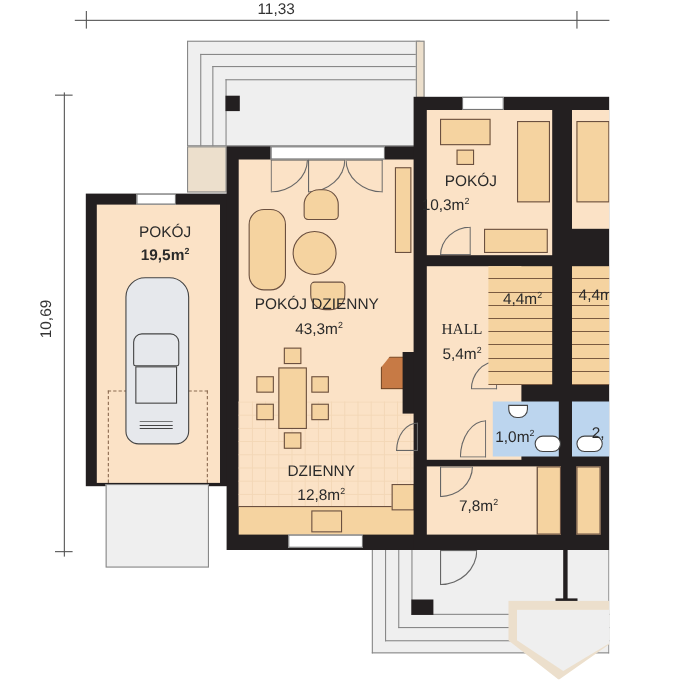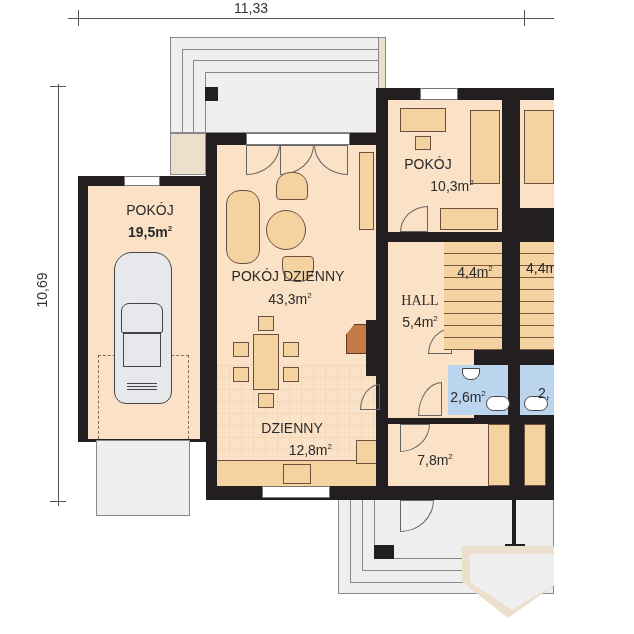--- a/index.html
+++ b/index.html
@@ -74,33 +74,33 @@
 <div class="furn" style="left:233px;top:342px;width:16px;height:15px;"></div>
 <div class="furn" style="left:233px;top:367px;width:16px;height:15px;"></div>
 <div class="furn" style="left:283px;top:342px;width:16px;height:15px;"></div>
 <div class="furn" style="left:283px;top:367px;width:16px;height:15px;"></div>
 <div class="abs" style="left:346px;top:324px;width:28px;height:30px;background:#c77a45;border:1.3px solid #5a3a20;box-sizing:border-box;clip-path:polygon(30% 0,100% 0,100% 100%,0 100%,0 35%);"></div>
 <div class="wall" style="left:366px;top:320px;width:18px;height:56px;"></div>
 
 <div class="lbl" style="left:218px;top:268px;width:140px;">POKÓJ DZIENNY</div>
 <div class="lbl" style="left:240px;top:287px;width:100px;"><span>43,3m</span><sup>2</sup></div>
 <div class="lbl" style="left:252px;top:420px;width:80px;">DZIENNY</div>
-<div class="lbl" style="left:252px;top:438px;width:80px;text-align:right;"><span>12,8m</span><sup>2</sup></div>
+<div class="lbl" style="left:252px;top:438px;width:80px;"><span>12,8m</span><sup>2</sup></div>
 
 <div class="wall" style="left:376px;top:88px;width:178px;height:412px;"></div>
 
 <div class="floor" style="left:388px;top:100px;width:114px;height:132px;"></div>
 <div class="win" style="left:420px;top:88px;width:38px;height:12px;"></div>
 <div class="furn" style="left:400px;top:108px;width:46px;height:24px;"></div>
 <div class="furn" style="left:415px;top:136px;width:16px;height:14px;"></div>
 <div class="furn" style="left:470px;top:110px;width:30px;height:74px;"></div>
 <div class="furn" style="left:440px;top:208px;width:58px;height:22px;"></div>
 <div class="door" style="left:400px;top:206px;width:28px;height:26px;border-radius:100% 0 0 0;"></div>
 <div class="lbl" style="left:398px;top:156px;width:60px;">POKÓJ</div>
-<div class="lbl" style="left:422px;top:174px;width:60px;"><span>10,3m</span><sup>2</sup></div>
+<div class="lbl" style="left:375px;top:174px;width:60px;"><span>10,3m</span><sup>2</sup></div>
 
 <div class="floor" style="left:520px;top:100px;width:34px;height:108px;"></div>
 <div class="furn" style="left:524px;top:110px;width:30px;height:74px;"></div>
 
 <div class="floor" style="left:388px;top:242px;width:86px;height:176px;"></div>
 <div class="door" style="left:428px;top:328px;width:24px;height:26px;border-radius:100% 0 0 0;"></div>
 <div class="door" style="left:418px;top:382px;width:24px;height:34px;border-radius:100% 0 0 0;"></div>
 <div class="door" style="left:360px;top:384px;width:20px;height:26px;border-radius:100% 0 0 0;"></div>
 <div class="lbl" style="left:390px;top:292px;width:60px;font-family:Liberation Serif, serif;">HALL</div>
 <div class="lbl" style="left:390px;top:310px;width:60px;"><span>5,4m</span><sup>2</sup></div>
@@ -108,21 +108,21 @@
 <div class="stairs" style="left:444px;top:242px;width:58px;height:108px;"></div>
 <div class="stairs" style="left:520px;top:242px;width:34px;height:108px;"></div>
 <div class="lbl" style="left:450px;top:260px;width:50px;"><span>4,4m</span><sup>2</sup></div>
 <div class="lbl" style="left:526px;top:260px;width:28px;text-align:left;overflow:hidden;"><span>4,4m</span></div>
 
 <div class="abs" style="left:448px;top:365px;width:60px;height:50px;background:#bcd5ee;"></div>
 <div class="abs" style="left:520px;top:365px;width:34px;height:50px;background:#bcd5ee;"></div>
 <div class="abs" style="left:462px;top:368px;width:18px;height:12px;background:#fff;border:1.3px solid #444;border-radius:0 0 8px 8px;box-sizing:border-box;"></div>
 <div class="abs" style="left:486px;top:396px;width:24px;height:15px;background:#fff;border:1.3px solid #444;border-radius:8px;box-sizing:border-box;"></div>
 <div class="abs" style="left:524px;top:396px;width:24px;height:15px;background:#fff;border:1.3px solid #444;border-radius:8px;box-sizing:border-box;"></div>
-<div class="lbl" style="left:448px;top:385px;width:40px;"><span>2,6m</span><sup>2</sup></div>
+<div class="lbl" style="left:448px;top:385px;width:40px;"><span>1,0m</span><sup>2</sup></div>
 <div class="lbl" style="left:538px;top:385px;width:16px;text-align:left;overflow:hidden;"><span>2,</span></div>
 
 <div class="floor" style="left:388px;top:424px;width:100px;height:62px;"></div>
 <div class="door" style="left:400px;top:424px;width:30px;height:28px;border-radius:0 0 100% 0;"></div>
 <div class="furn" style="left:488px;top:424px;width:22px;height:62px;"></div>
 <div class="furn" style="left:524px;top:424px;width:22px;height:62px;"></div>
 <div class="lbl" style="left:410px;top:448px;width:50px;"><span>7,8m</span><sup>2</sup></div>
 
 <div class="terrace" style="left:338px;top:500px;width:216px;height:94px;border-top:none;"></div>
 <div class="abs" style="left:350px;top:500px;width:204px;height:82px;border-left:1.3px solid #888;border-bottom:1.3px solid #888;"></div>

